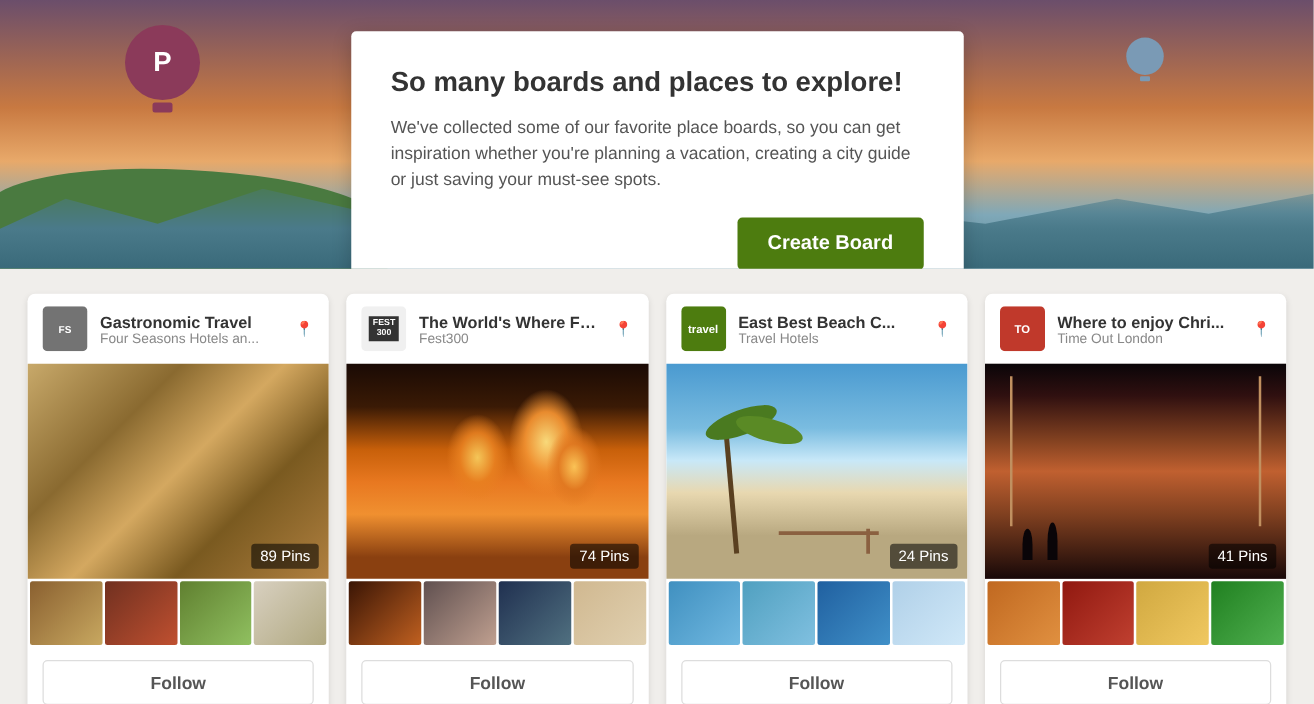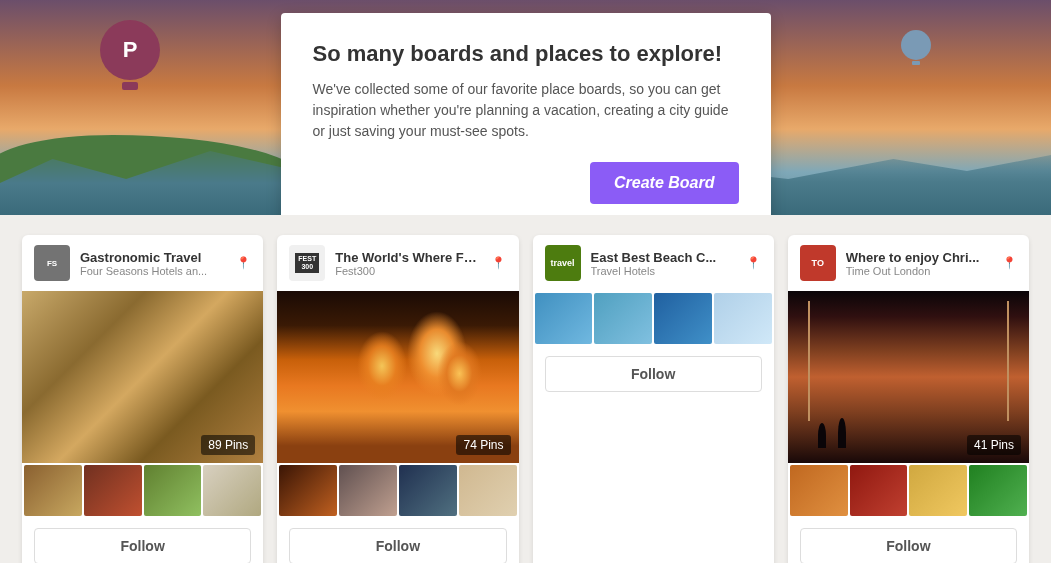--- a/index.html
+++ b/index.html
@@ -96,21 +96,21 @@
       width: 8px;
       height: 4px;
       background: #7a9ab5;
       margin: 1px auto 0;
       border-radius: 1px;
     }
 
     
     .modal {
       position: absolute;
-      top: 13px;
+      top: 25px;
       left: 50%;
       transform: translateX(-50%);
       width: 490px;
       background: white;
       border-radius: 4px;
       padding: 28px 32px 24px;
       box-shadow: 0 4px 15px rgba(0,0,0,0.2);
       z-index: 10;
     }
     .modal-title {
@@ -123,29 +123,28 @@
       font-size: 14px;
       color: #555;
       line-height: 1.5;
       margin-bottom: 20px;
     }
     .modal-footer {
       display: flex;
       justify-content: flex-end;
     }
     .create-board-btn {
-      background: #8b5cf6;
+      background: #4d7c0f;
       color: white;
       border: none;
       padding: 12px 24px;
       font-size: 16px;
       border-radius: 4px;
       cursor: pointer;
       font-weight: 600;
-      font-style: italic;
     }
 
     
     .cards-container {
       display: flex;
       gap: 0;
       padding: 20px 15px;
       background: #f0eeeb;
       justify-content: center;
     }
@@ -366,20 +365,30 @@
     <div class="card-header">
       <div class="card-avatar">
         <div class="avatar-travel" style="width:100%;height:100%;font-size:9px;">travel</div>
       </div>
       <div class="card-info">
         <div class="card-title">East Best Beach C...</div>
         <div class="card-subtitle">Travel Hotels</div>
       </div>
       <span class="card-pin-icon">📍</span>
     </div>
+    <div class="card-main-image img-beach">
+
+      <div style="position:absolute;bottom:20px;left:50px;width:4px;height:100px;background:#5a4020;transform:rotate(-5deg);"></div>
+      <div style="position:absolute;bottom:115px;left:30px;width:60px;height:20px;background:#4a7a20;border-radius:50%;transform:rotate(-20deg);"></div>
+      <div style="position:absolute;bottom:110px;left:55px;width:55px;height:18px;background:#5a8a25;border-radius:50%;transform:rotate(15deg);"></div>
+
+      <div style="position:absolute;bottom:35px;left:90px;width:80px;height:3px;background:#8a6040;"></div>
+      <div style="position:absolute;bottom:20px;left:160px;width:3px;height:20px;background:#8a6040;"></div>
+      <div class="pins-badge">24 Pins</div>
+    </div>
     <div class="card-thumbs">
       <div class="card-thumb thumb-3a"></div>
       <div class="card-thumb thumb-3b"></div>
       <div class="card-thumb thumb-3c"></div>
       <div class="card-thumb thumb-3d"></div>
     </div>
     <button class="follow-btn">Follow</button>
   </div>
 
   <div class="board-card">

